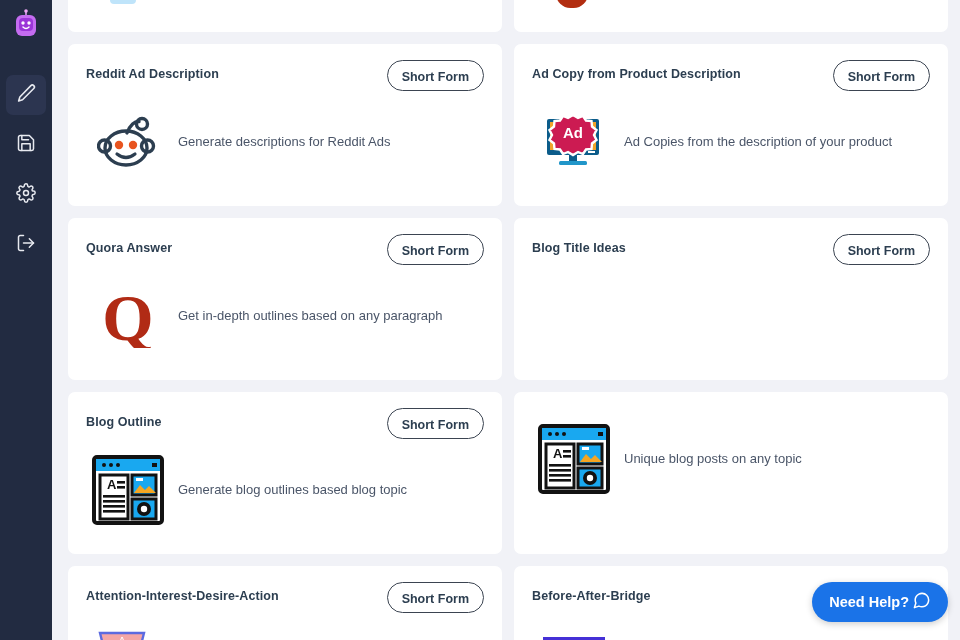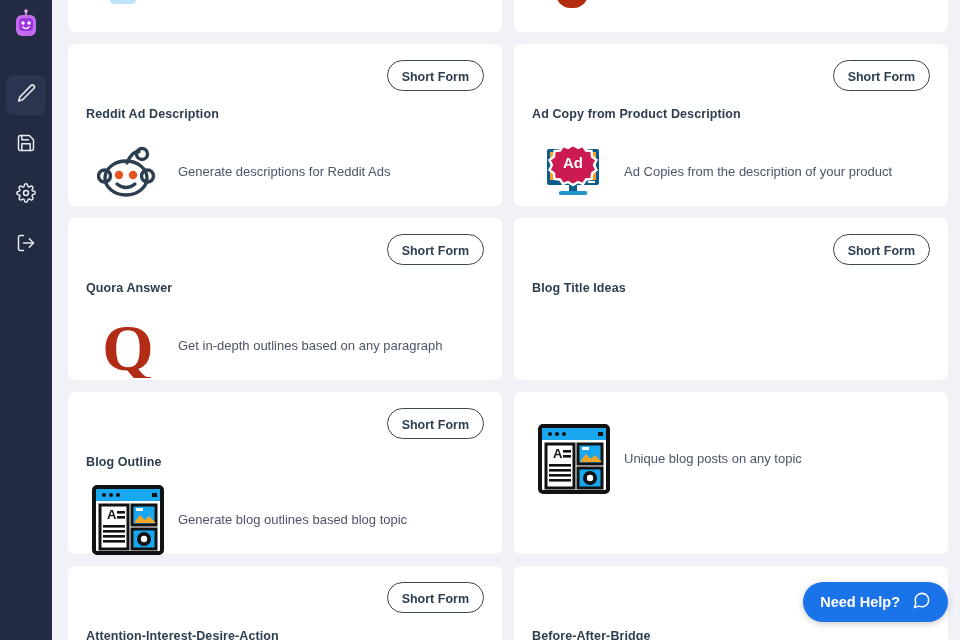--- a/index.html
+++ b/index.html
@@ -70,21 +70,20 @@
     display: flex;
     align-items: flex-start;
     justify-content: space-between;
   }
   .card-title {
     font-size: 12.5px;
     font-weight: bold;
     color: #2c3e50;
     letter-spacing: .1px;
     padding-top: 7px;
-    margin-top: 40px;
   }
   .badge {
     flex: 0 0 auto;
     border: 1.4px solid #3b4451;
     border-radius: 16px;
     padding: 9px 14px 6px 14px;
     font-size: 12.5px;
     font-weight: bold;
     color: #2c3e50;
     background: #fff;
@@ -126,21 +125,21 @@
 
   
   .need-help {
     position: absolute;
     right: 12px; bottom: 18px;
     background: #1a73e8;
     color: #fff;
     border-radius: 22px;
     height: 40px;
     padding: 0 17px;
-    display: flex; align-items: center; gap: 12px;
+    display: flex; align-items: center; gap: 3px;
     font-size: 14.5px; font-weight: bold;
     box-shadow: 0 2px 7px rgba(0,0,0,.20);
     cursor: pointer;
     z-index: 50;
   }
 </style>
 </head>
 <body>
 
 <div class="app">

